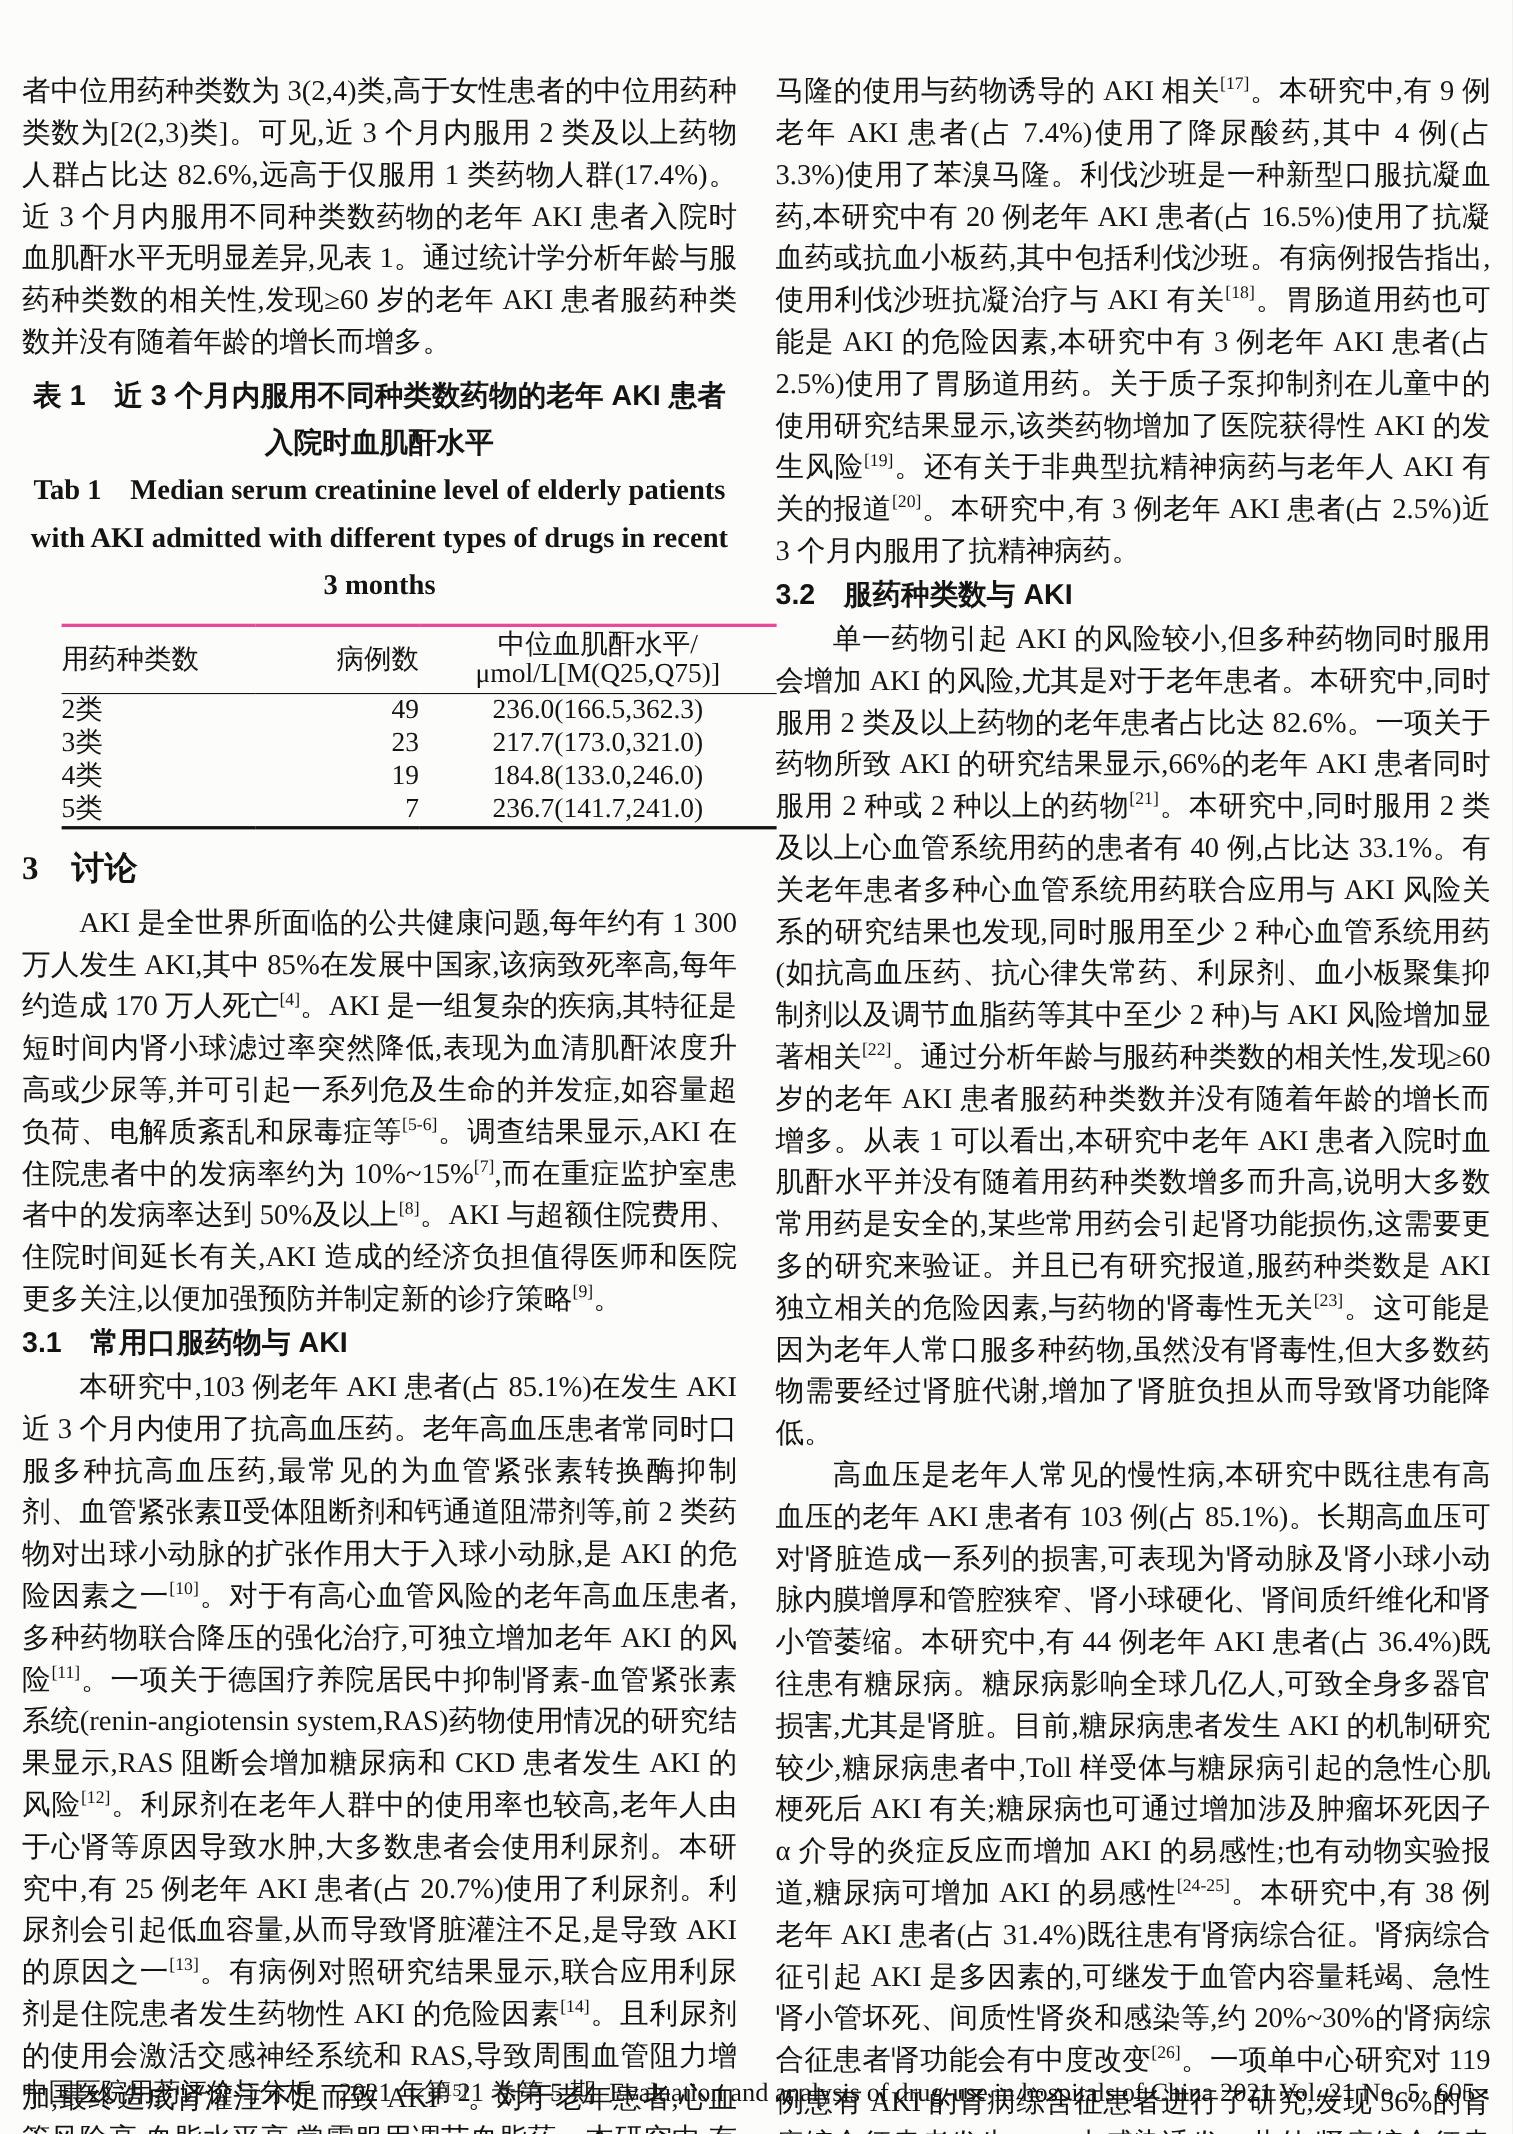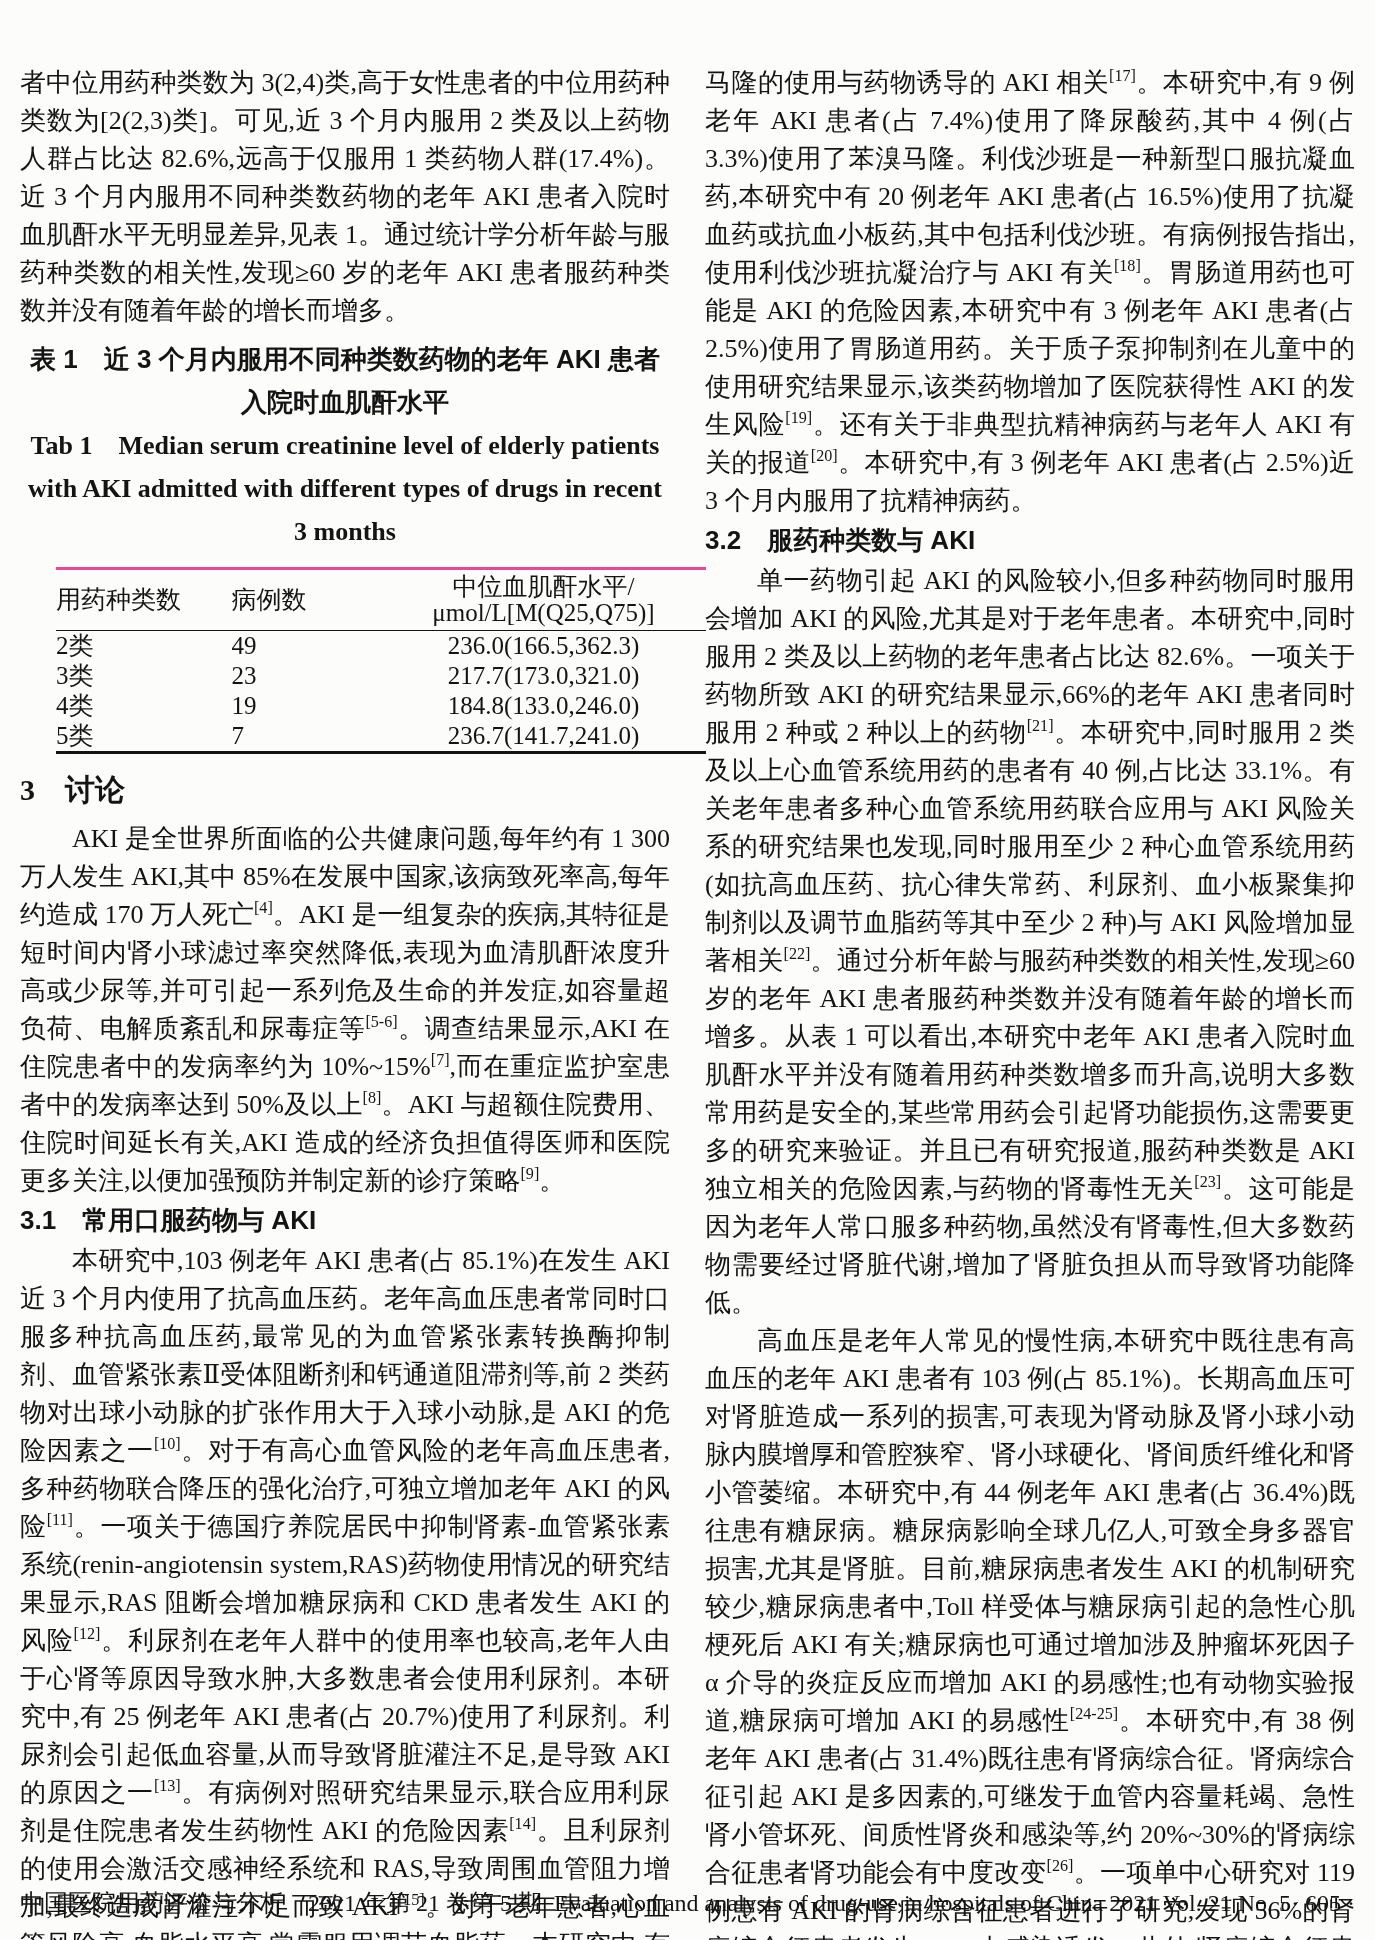--- a/index.html
+++ b/index.html
@@ -68,21 +68,21 @@
     margin-left:36px;
   }
   table.data-table th {
     font-weight:normal;
     border-bottom:1.5px solid #141414;
     padding:4px 0;
     line-height:26px;
   }
   table.data-table td { padding:2px 0; line-height:26px; }
   .c1 { width:27%; text-align:left; }
-  .c2 { width:23%; text-align:left; }
+  .c2 { width:23%; text-align:right; }
   .c3 { width:50%; text-align:center; }
 
   .footer {
     position:absolute;
     left:20px; right:20px; bottom:22px;
     display:flex;
     justify-content:space-between;
     font-size:24px;
     line-height:30px;
   }

